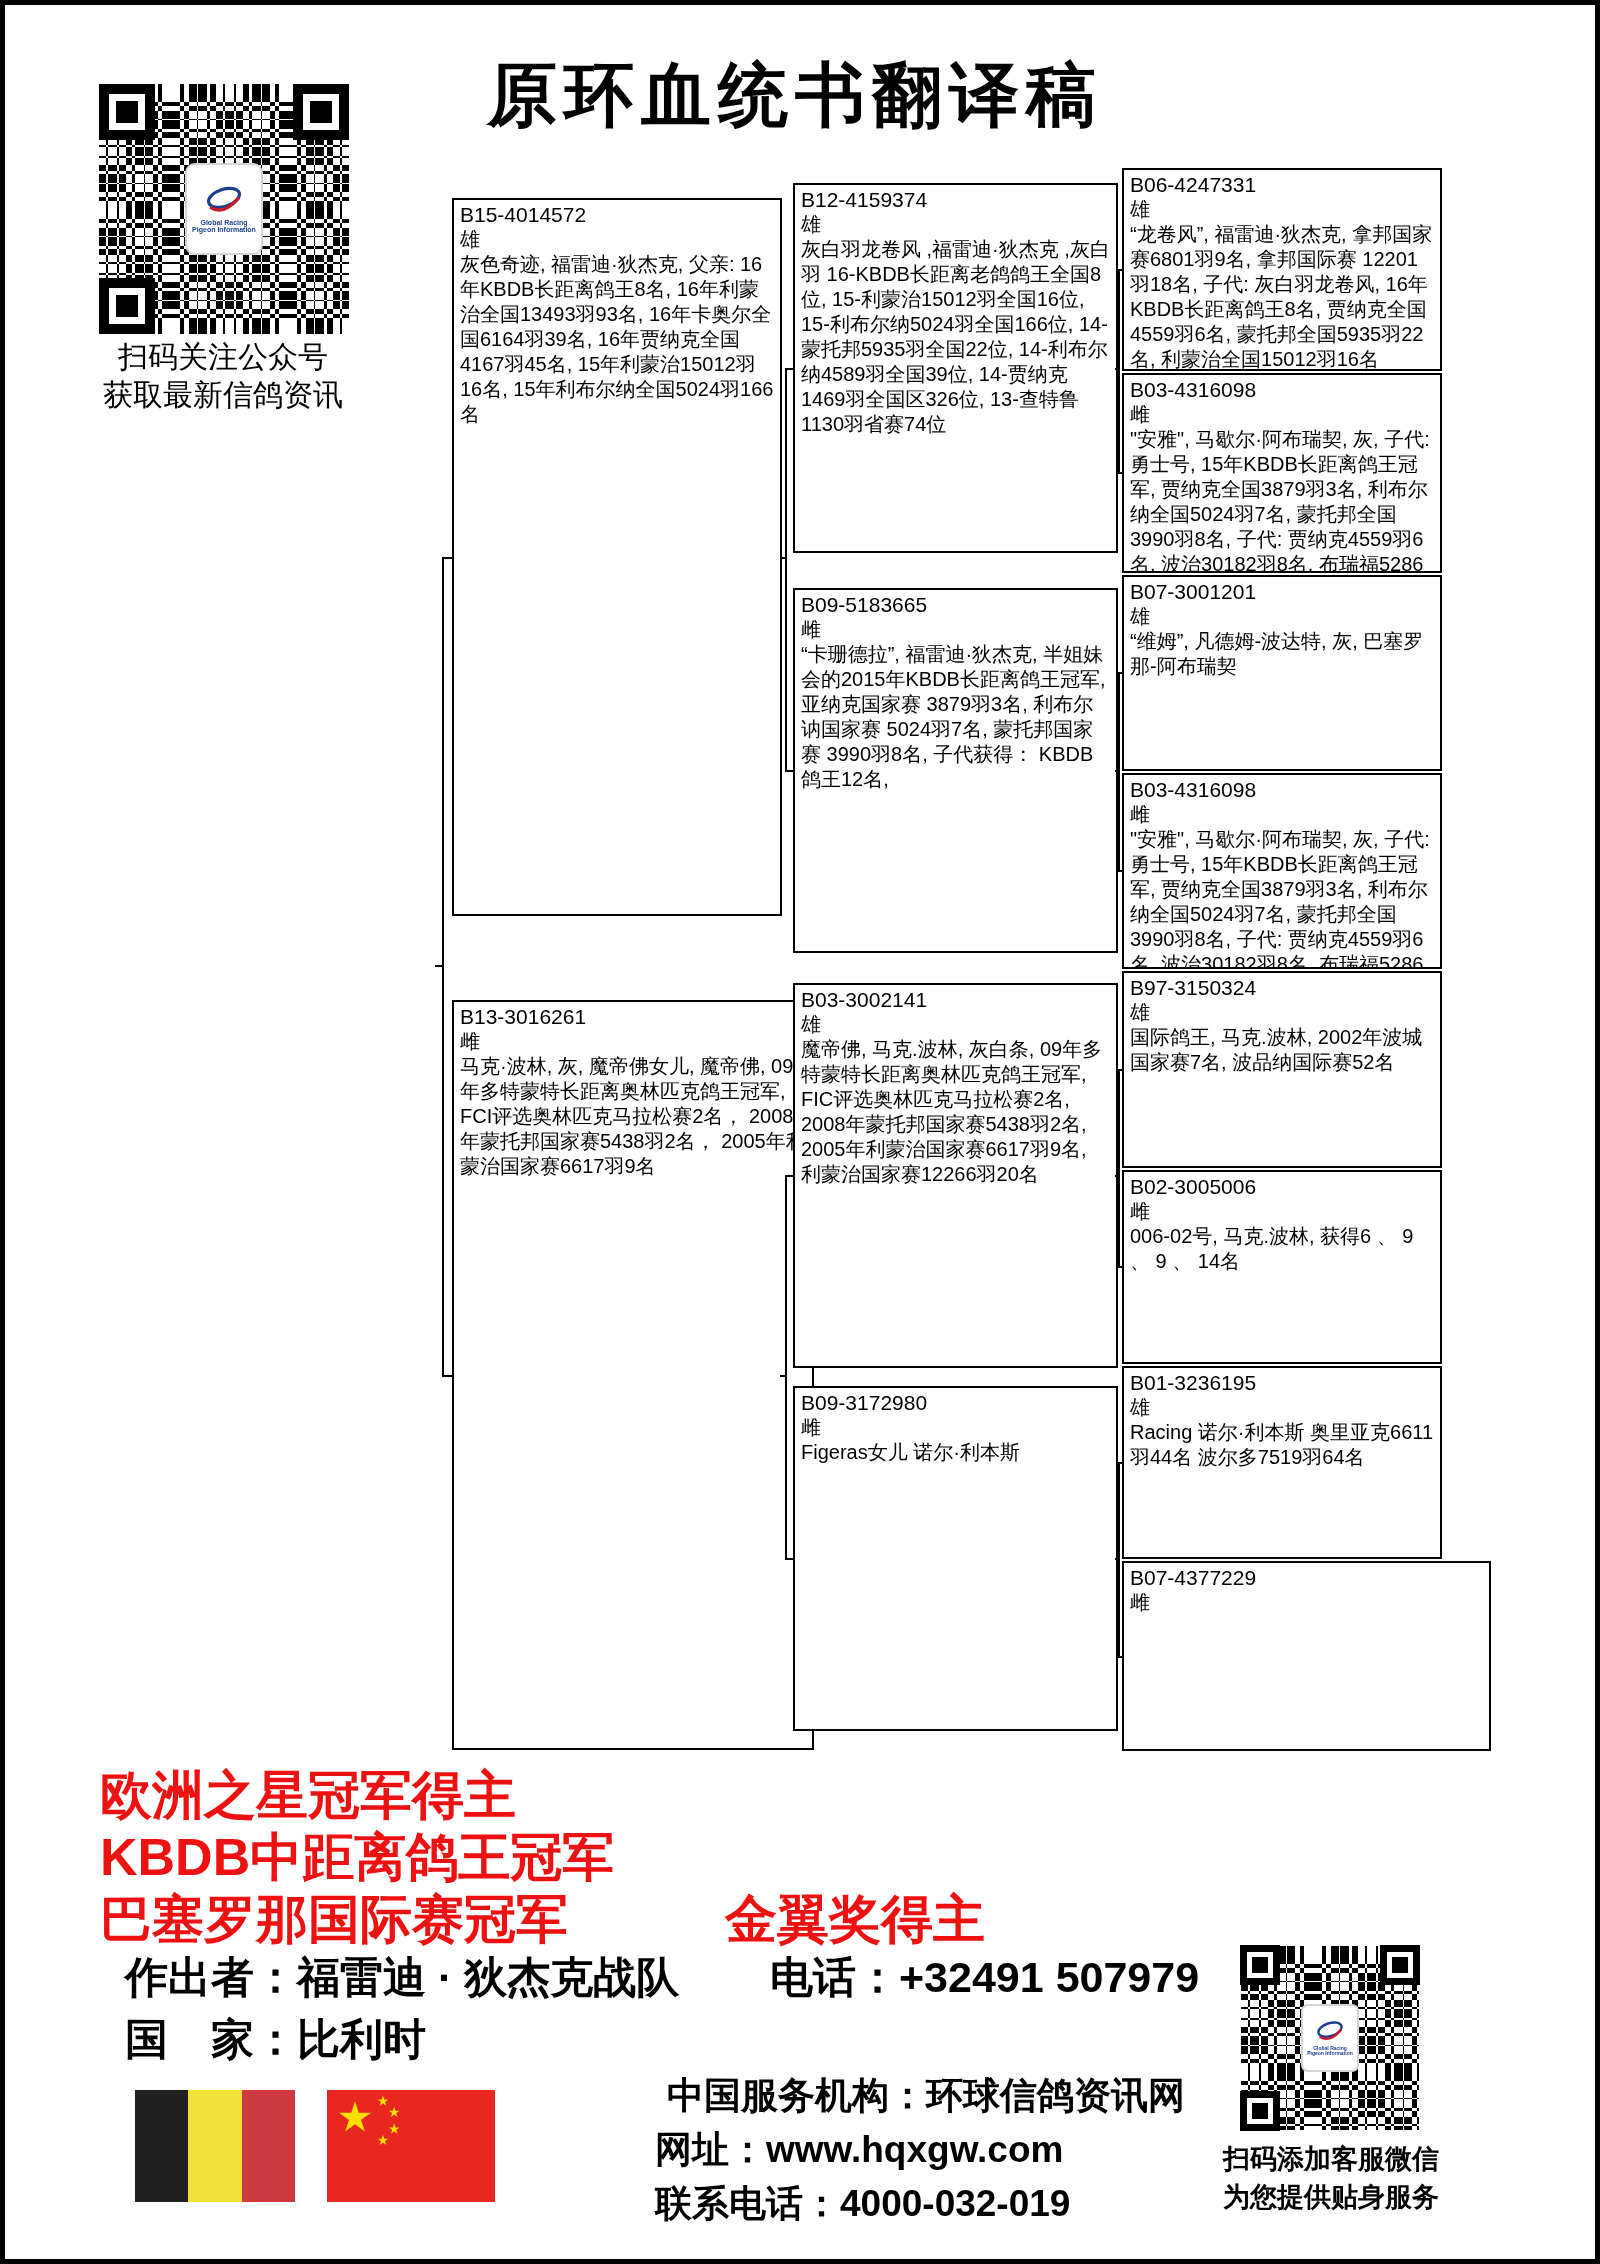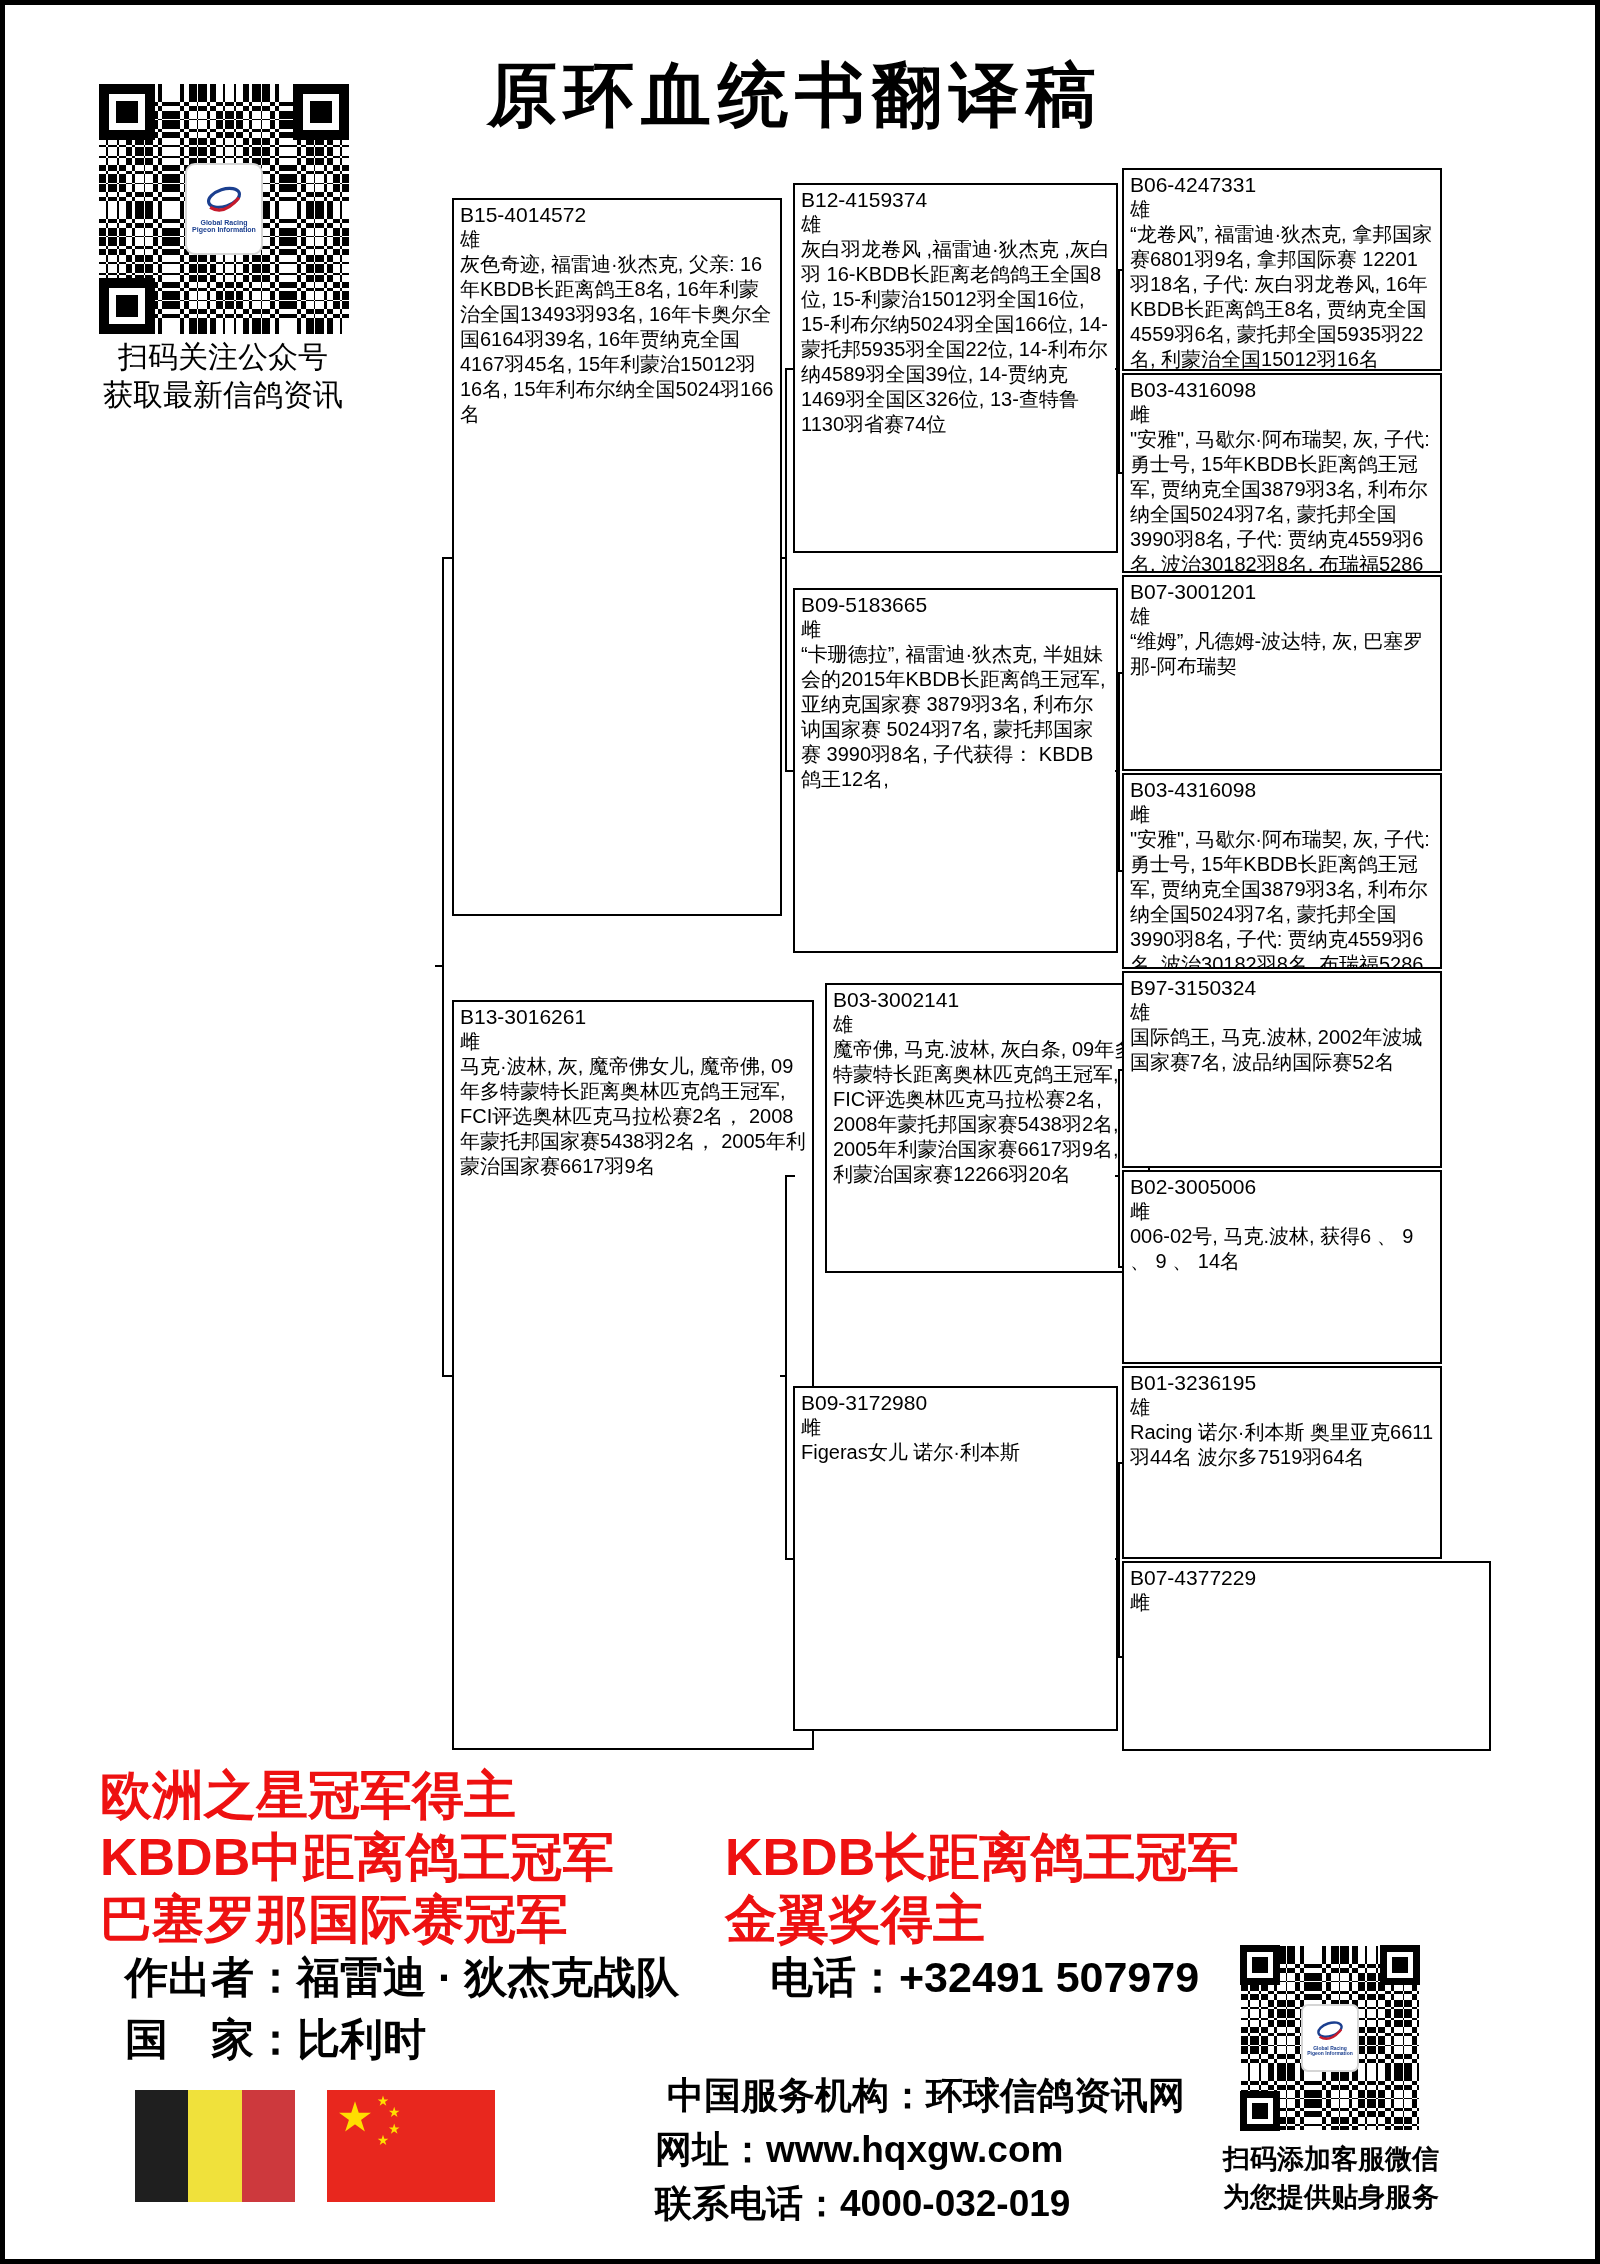--- a/index.html
+++ b/index.html
@@ -98,21 +98,21 @@
   <div class="pbox" style="left:788px;top:178px;width:325px;height:370px;">
     <div class="ring">B12-4159374</div>
     <div>雄</div>
     <div>灰白羽龙卷风 ,福雷迪·狄杰克 ,灰白羽 16-KBDB长距离老鸽鸽王全国8位, 15-利蒙治15012羽全国16位, 15-利布尔纳5024羽全国166位, 14-蒙托邦5935羽全国22位, 14-利布尔纳4589羽全国39位, 14-贾纳克1469羽全国区326位, 13-查特鲁1130羽省赛74位</div>
   </div>
   <div class="pbox" style="left:788px;top:583px;width:325px;height:365px;">
     <div class="ring">B09-5183665</div>
     <div>雌</div>
     <div>“卡珊德拉”, 福雷迪·狄杰克, 半姐妹会的2015年KBDB长距离鸽王冠军, 亚纳克国家赛 3879羽3名, 利布尔讷国家赛 5024羽7名, 蒙托邦国家赛 3990羽8名, 子代获得： KBDB鸽王12名,</div>
   </div>
-  <div class="pbox" style="left:820px;top:978px;width:325px;height:290px;">
+  <div class="pbox" style="left:788px;top:978px;width:325px;height:385px;">
     <div class="ring">B03-3002141</div>
     <div>雄</div>
     <div>魔帝佛, 马克.波林, 灰白条, 09年多特蒙特长距离奥林匹克鸽王冠军, FIC评选奥林匹克马拉松赛2名, 2008年蒙托邦国家赛5438羽2名, 2005年利蒙治国家赛6617羽9名, 利蒙治国家赛12266羽20名</div>
   </div>
   <div class="pbox" style="left:788px;top:1381px;width:325px;height:345px;">
     <div class="ring">B09-3172980</div>
     <div>雌</div>
     <div>Figeras女儿 诺尔·利本斯</div>
   </div>
 
@@ -188,21 +188,20 @@
   <div class="cl" style="left:1110px;top:1170px;width:5px;height:2px;"></div>
 
   <div class="cl" style="left:1113px;top:1457px;width:2px;height:196px;"></div>
   <div class="cl" style="left:1113px;top:1457px;width:6px;height:2px;"></div>
   <div class="cl" style="left:1113px;top:1651px;width:6px;height:2px;"></div>
   <div class="cl" style="left:1110px;top:1553px;width:5px;height:2px;"></div>
 
   <div class="hl" style="left:95px;top:1756px;">欧洲之星冠军得主</div>
   <div class="hl" style="left:95px;top:1818px;">KBDB中距离鸽王冠军</div>
   <div class="hl" style="left:95px;top:1880px;">巴塞罗那国际赛冠军</div>
-  <div class="hl" style="left:720px;top:1818px;">KBDB长距离鸽王冠军</div>
   <div class="hl" style="left:720px;top:1880px;">金翼奖得主</div>
 
   <div class="black-line" style="left:120px;top:1944px;">
     <span>作出者：</span><span>福雷迪 · 狄杰克战队</span>
   </div>
   <div class="black-line" style="left:765px;top:1944px;">
     <span>电话：</span><span>+32491 507979</span>
   </div>
   <div class="black-line" style="left:120px;top:2006px;">
     <span>国　家：</span><span>比利时</span>

